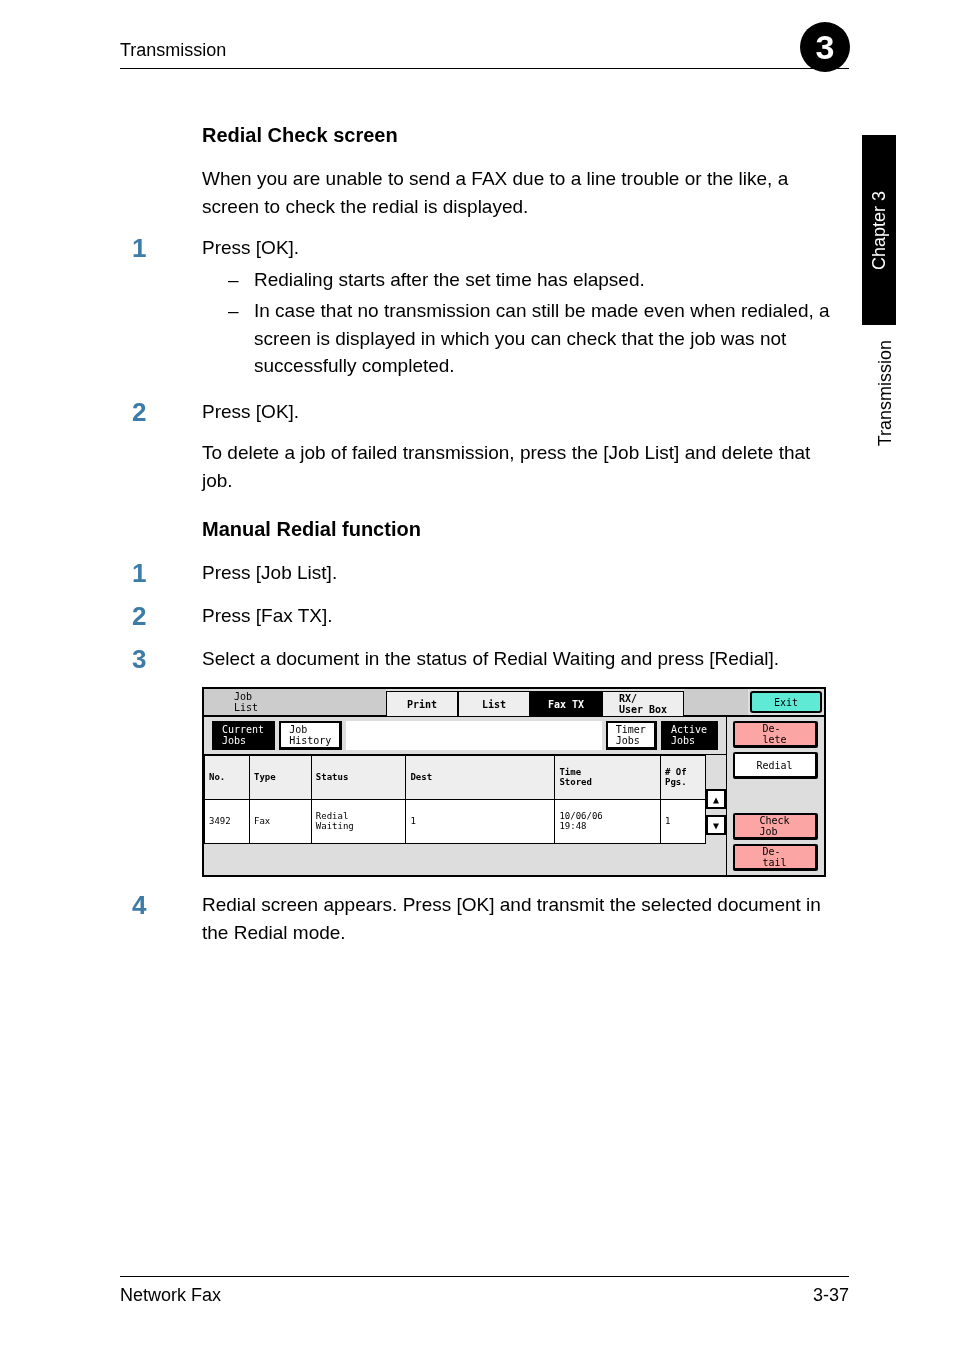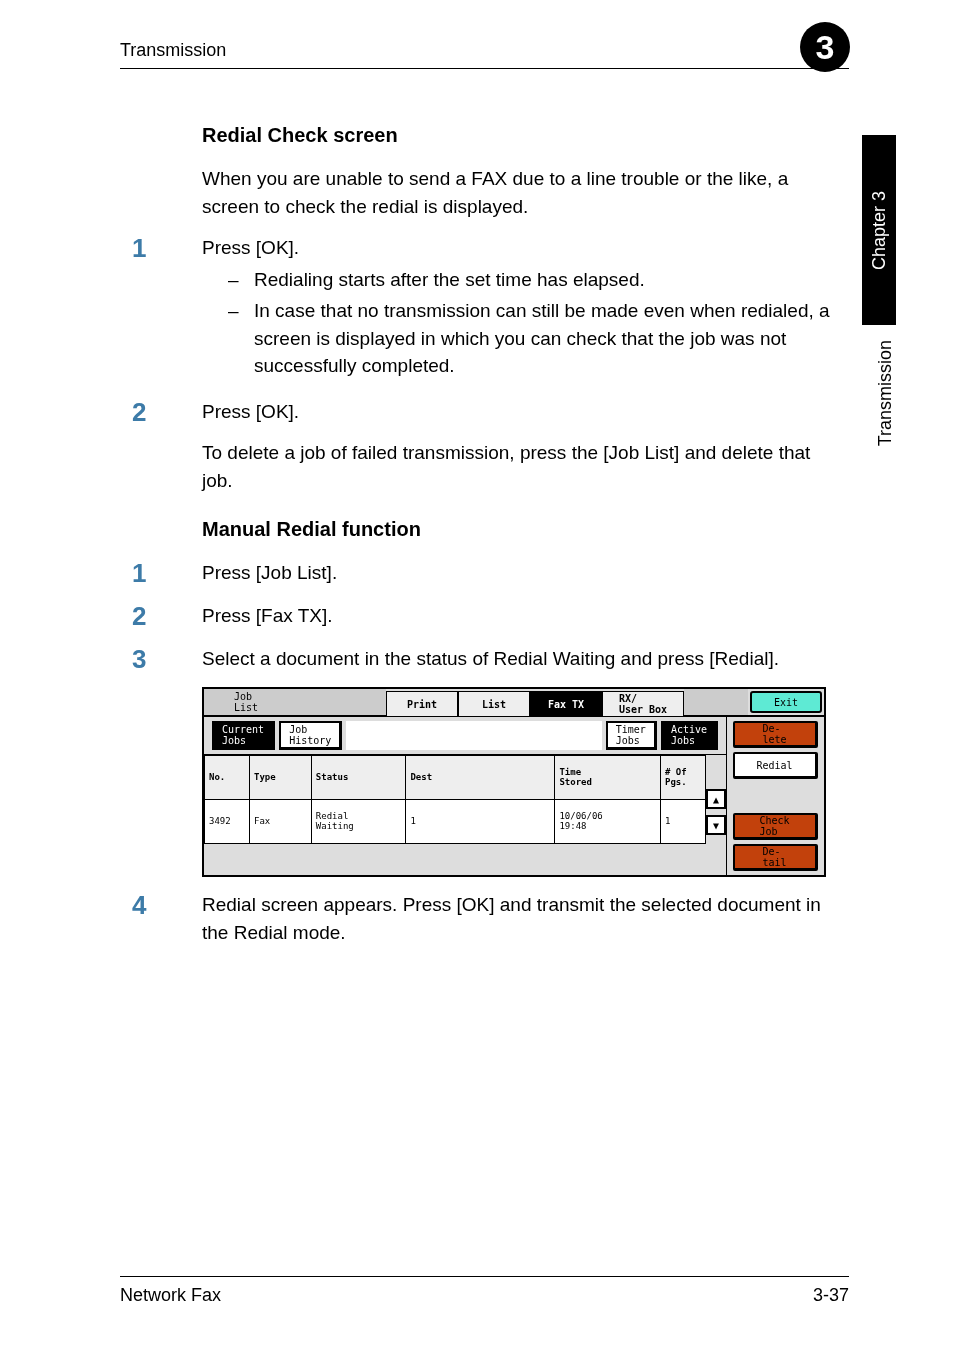--- a/index.html
+++ b/index.html
@@ -178,21 +178,21 @@
     gap: 4px;
     align-items: center;
     padding: 4px 0;
   }
   .scr .right .btn {
     width: 80px;
     height: 22px;
     border: 2px solid #000;
     border-right-width:3px;
     border-bottom-width:3px;
-    background: #c2410c;
+    background: #fca5a5;
     display:flex; align-items:center; justify-content:center;
     border-radius: 2px;
   }
   .scr .right .btn.sel { background:#fff; }
   .scr .right .spacer-right { height:26px; }
   .scr .subtabs {
     display:flex;
     padding: 4px 8px;
     gap: 4px;
     border-bottom:1px solid #000;

